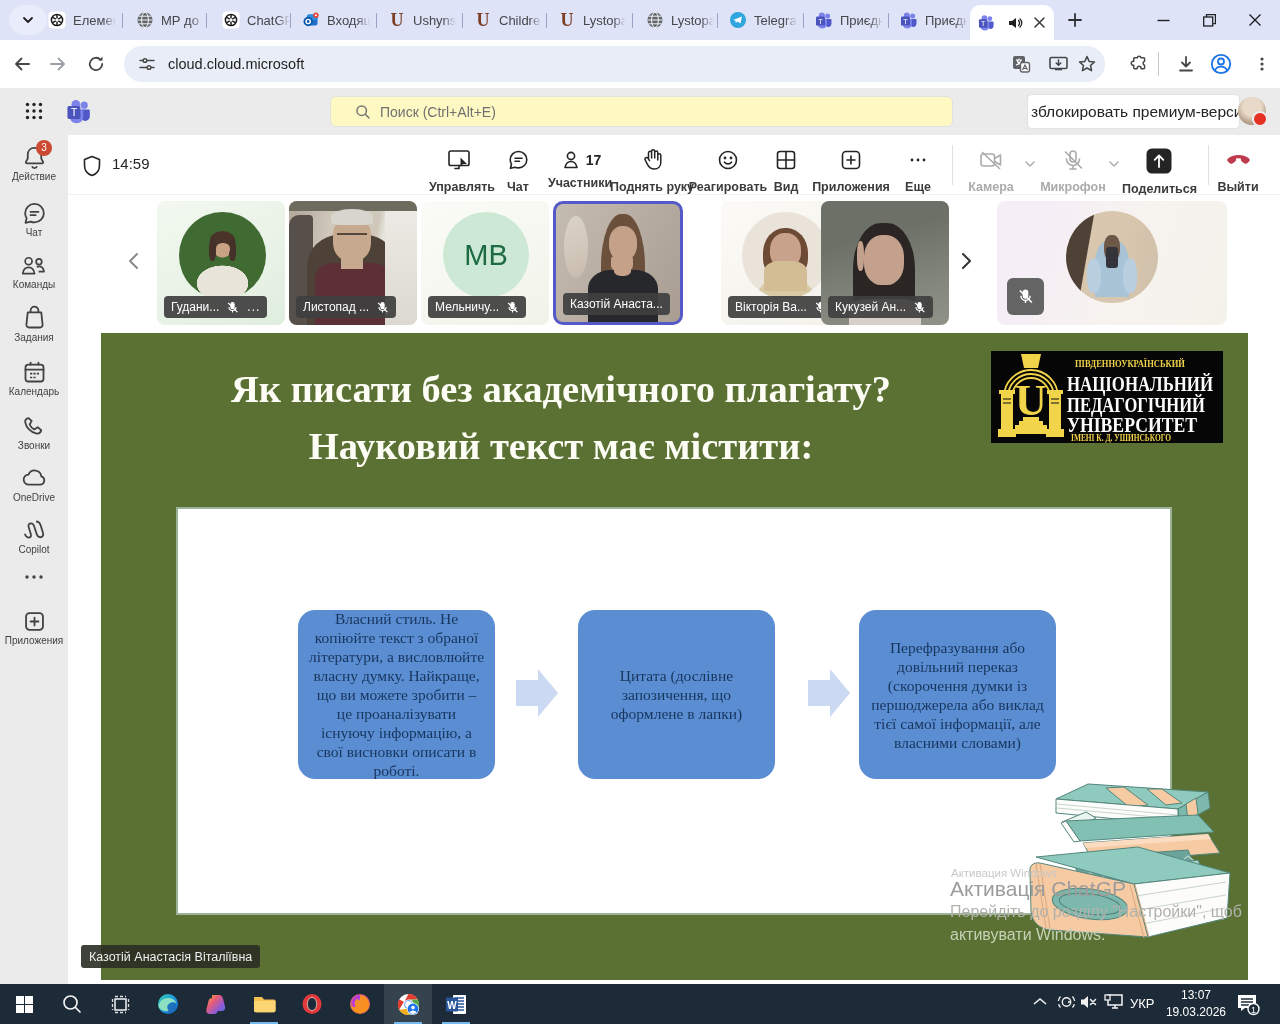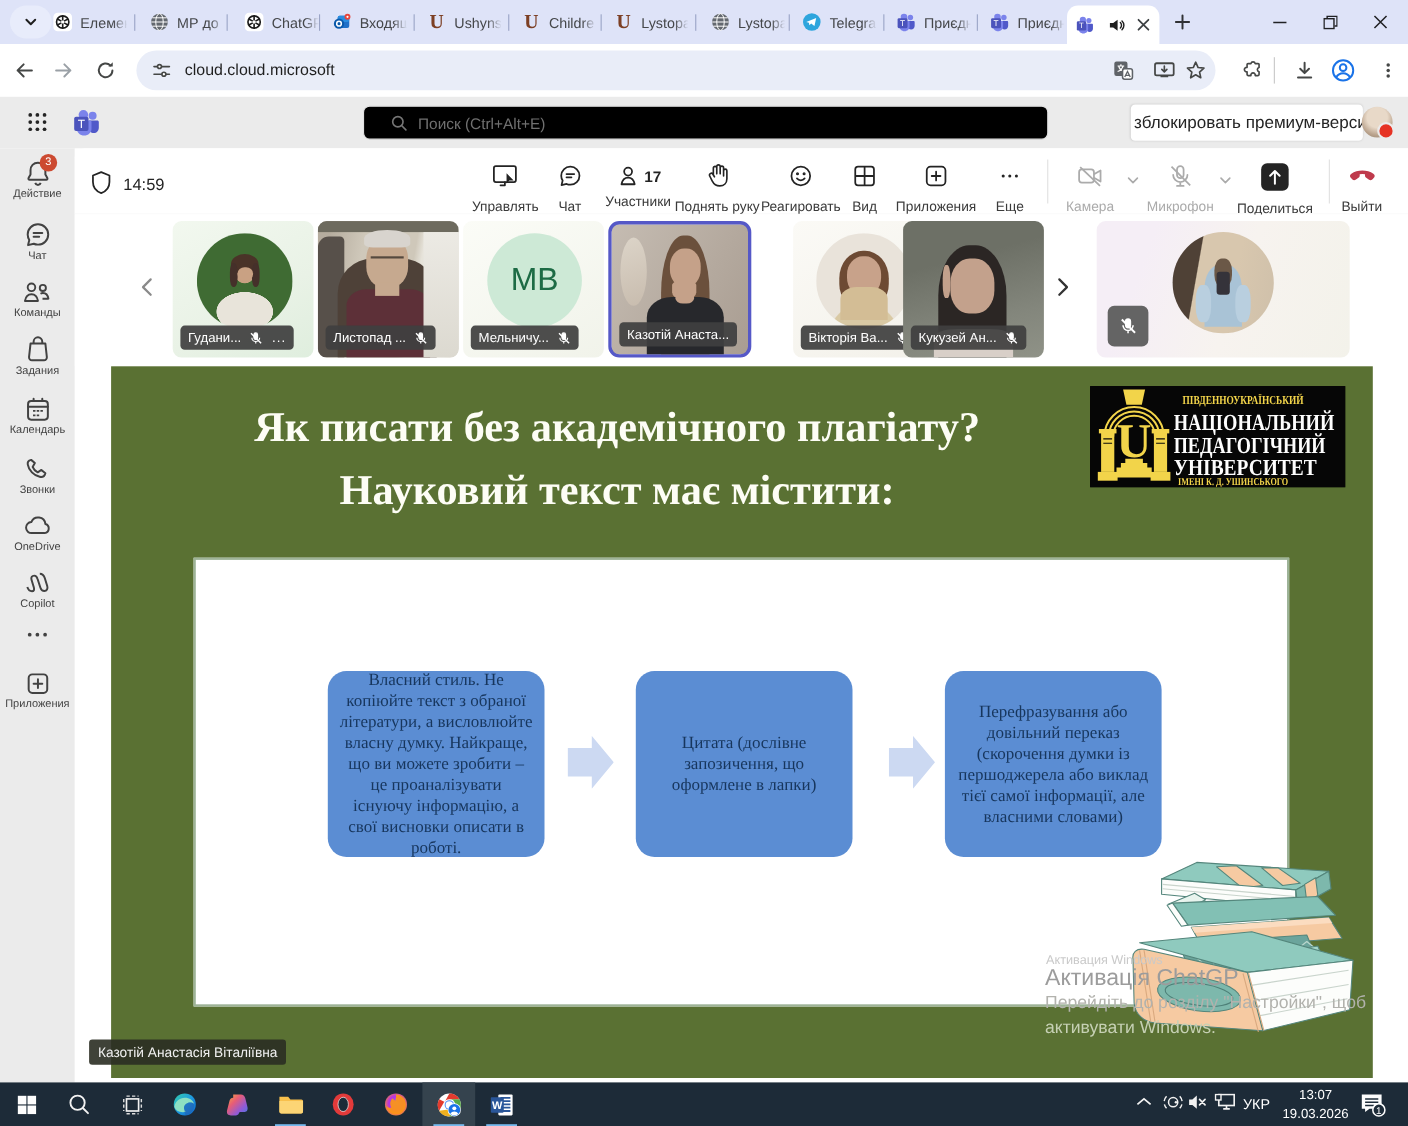--- a/index.html
+++ b/index.html
@@ -15,39 +15,39 @@
 #activetab { position:absolute; top:5px; left:970px; width:84px; height:35px; background:#fff; border-radius:10px 10px 0 0; display:flex; align-items:center; padding-left:8px; }
 #newtab { position:absolute; top:7px; left:1062px; width:26px; height:26px; }
 .wctl { position:absolute; top:0; height:40px; width:46px; display:flex; align-items:center; justify-content:center; }
 #tabchev { position:absolute; top:5px; left:9px; width:38px; height:30px; background:#e8ecfb; border-radius:15px; display:flex; align-items:center; justify-content:center; }
 
 #chrometb { top:40px; left:0; width:1280px; height:48px; background:#fff; }
 #omnibox { position:absolute; top:46px; left:124px; width:981px; height:36px; background:#e9edf8; border-radius:18px; display:flex; align-items:center; font-size:14.5px; color:#1f1f1f; }
 .cicon { position:absolute; top:46px; width:36px; height:36px; display:flex; align-items:center; justify-content:center; }
 
 #theader { top:88px; left:0; width:1280px; height:47px; background:#ebebeb; }
-#tsearch { position:absolute; top:96px; left:330px; width:623px; height:31px; background:#000000; border:1px solid #e1e1e1; border-radius:6px; display:flex; align-items:center; color:#707070; font-size:14px; }
+#tsearch { position:absolute; top:96px; left:330px; width:623px; height:31px; background:#fef9c3; border:1px solid #e1e1e1; border-radius:6px; display:flex; align-items:center; color:#707070; font-size:14px; }
 #prembtn { position:absolute; top:95px; left:1028px; width:211px; height:33px; background:#fff; border-radius:4px; font-size:15.5px; color:#242424; display:flex; align-items:center; overflow:hidden; white-space:nowrap; box-shadow:0 0 2px rgba(0,0,0,0.12); }
 #avatar1 { position:absolute; top:97px; left:1238px; width:28px; height:28px; border-radius:50%; background:radial-gradient(circle at 50% 35%, #e8d9c8 0 40%, #b9a28c 70%, #8c7a66); }
 #avatar1:after { content:""; position:absolute; right:-2px; bottom:-2px; width:12px; height:12px; border-radius:50%; background:#e63223; border:2px solid #ebebeb; }
 
 #sidebar { top:135px; left:0; width:68px; height:849px; background:#ebebeb; }
 .sbitem { position:absolute; left:0; width:68px; text-align:center; color:#424242; }
 .sbitem .lbl { font-size:10px; color:#424242; margin-top:0px; }
 .sbitem svg { display:block; margin:0 auto; }
 #bellbadge { position:absolute; left:17px; top:-4px; min-width:16px; height:16px; background:#cc4a31; border-radius:8px; color:#fff; font-size:10px; line-height:16px; text-align:center; padding:0 4px; }
 
 #main { top:135px; left:68px; width:1212px; height:849px; background:#fff; }
 #mtoolbar { position:absolute; top:0; left:0; width:1212px; height:60px; background:#fff; border-radius:8px 0 0 0; border-bottom:1px solid #f2f2f2; }
 .mico { position:absolute; top:13px; text-align:center; color:#242424; }
-.mico .lbl { font-size:12.5px; color:#3b3b3b; margin-top:4px; white-space:nowrap; }
+.mico .lbl { font-size:12.5px; color:#3b3b3b; margin-top:4px; white-space:nowrap;font-weight:bold; }
 .mico.gray svg { stroke:#ababab; }
 .mico.gray .lbl { color:#ababab; }
 .vdiv { position:absolute; top:10px; width:1px; height:40px; background:#e0e0e0; }
-#meettime { position:absolute; top:20px; left:14px; font-size:15px; color:#242424; display:flex; align-items:flex-end; }
+#meettime { position:absolute; top:20px; left:14px; font-size:15px; color:#242424; display:flex; align-items:flex-start; }
 
 #vstrip { position:absolute; top:60px; left:0; width:1212px; height:138px; background:#fff; }
 .tile { position:absolute; top:6px; width:128px; height:124px; border-radius:8px; overflow:hidden; background:#f3f3ef; }
 .vlabel { position:absolute; left:7px; bottom:7px; height:22px; background:rgba(64,64,64,0.93); border-radius:4px; color:#fff; font-size:12px; display:flex; align-items:center; padding:0 7px; white-space:nowrap; }
 .vlabel svg { margin-left:7px; }
 .avcirc { position:absolute; border-radius:50%; }
 .navarr { position:absolute; top:56px; color:#616161; font-size:22px; }
 
 #stage { position:absolute; top:198px; left:33px; width:1147px; height:647px; background:#5a7133; }
 .stitle { position:absolute; text-align:center; color:#fdfdf5; font-family:"Liberation Serif", serif; font-weight:bold; font-size:38.5px; }

